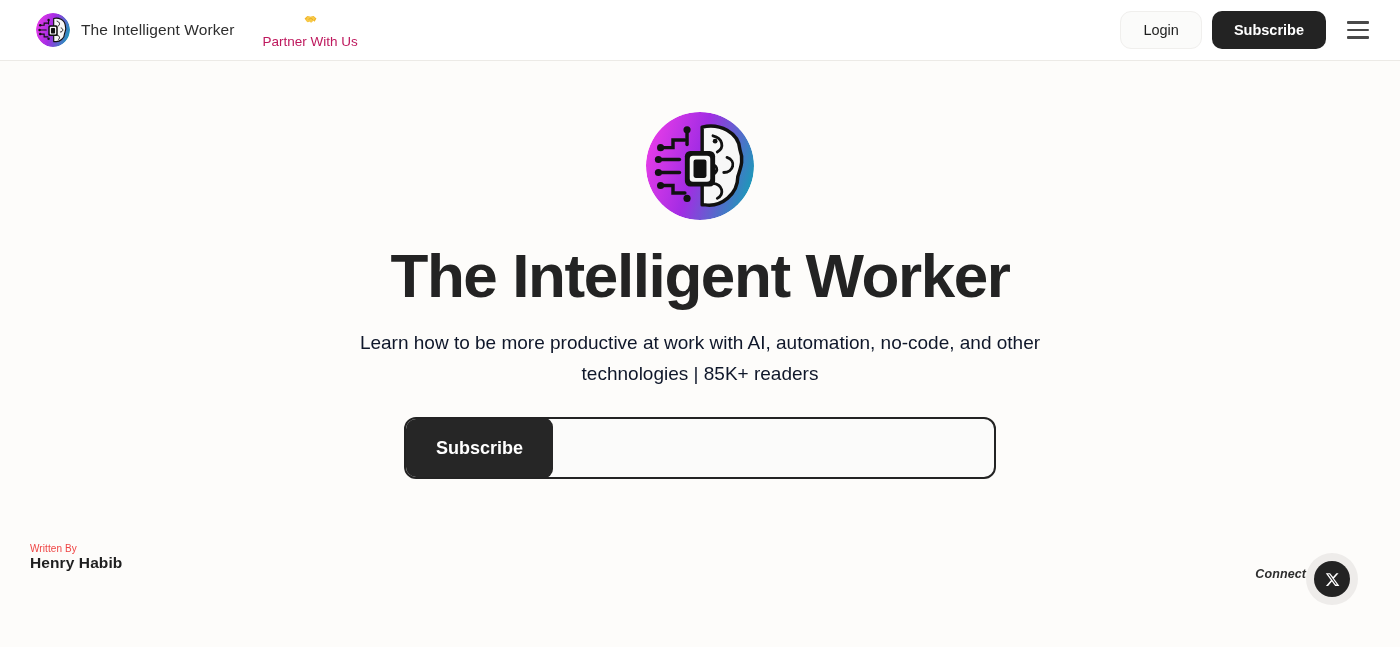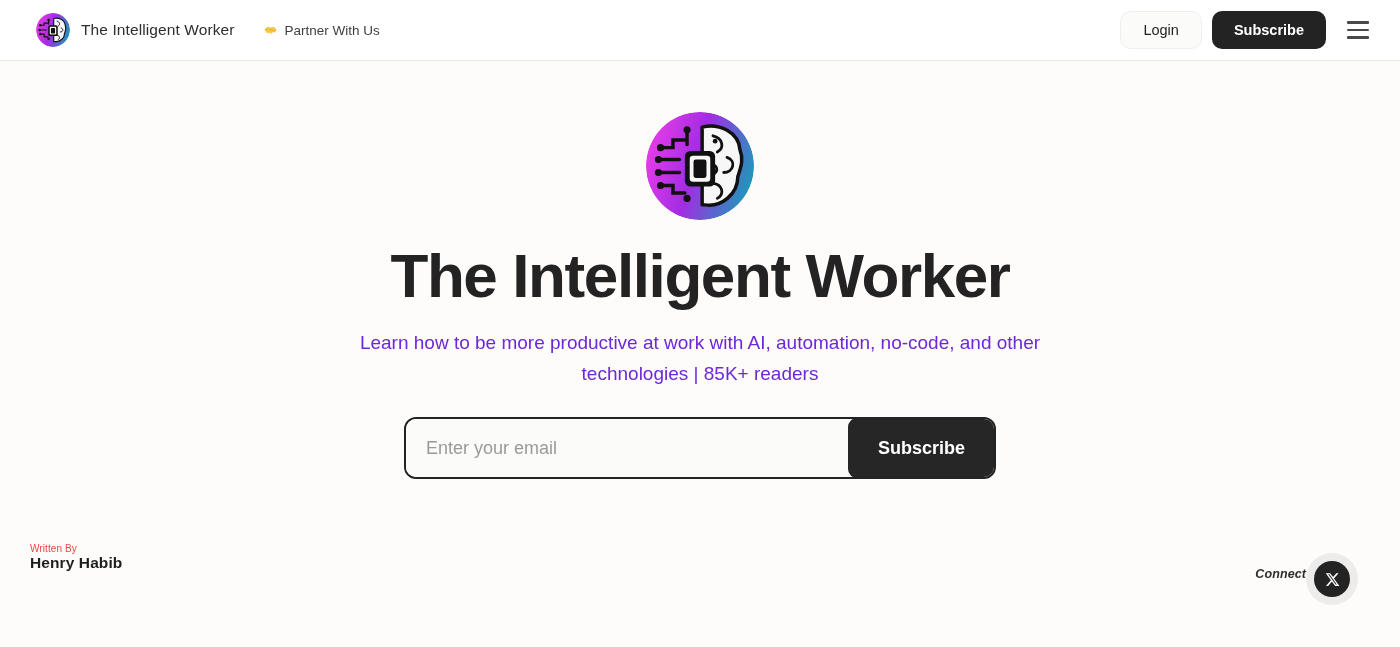--- a/index.html
+++ b/index.html
@@ -68,23 +68,24 @@
     color: #2e2e2e;
     letter-spacing: 0.1px;
     white-space: nowrap;
   }
 
   .partner-link {
     display: flex;
     align-items: center;
     gap: 7px;
     text-decoration: none;
-    color: #404040;
+    color: #be185d;
     font-size: 13.5px;
     white-space: nowrap;
+    flex-direction: column;
   }
 
   .partner-emoji {
     font-size: 14px;
     line-height: 1;
     display: inline-block;
   }
   .handshake-svg { display: block; }
 
   .header-right {
@@ -164,21 +165,21 @@
     font-weight: 700;
     letter-spacing: -1.4px;
     color: #232323;
     text-align: center;
   }
 
   .hero-sub {
     margin-top: 18px;
     font-size: 19px;
     line-height: 1.62;
-    color: #6d28d9;
+    color: #0f172a;
     text-align: center;
     max-width: 760px;
     font-weight: 400;
   }
 
   
   .signup-form {
     margin-top: 28px;
     width: 592px;
     height: 62px;
@@ -392,21 +393,20 @@
       <rect x="36" y="36" width="28" height="33" rx="5" fill="#111"></rect>
       <rect x="40.5" y="40.5" width="19" height="24" rx="3" fill="#f7f7f7"></rect>
       <rect x="44" y="44" width="12" height="17" rx="2" fill="#111"></rect>
     </svg>
 
     <h1 class="hero-title">The Intelligent Worker</h1>
 
     <p class="hero-sub">Learn how to be more productive at work with AI, automation, no-code, and other technologies | 85K+ readers</p>
 
     <form class="signup-form">
-      <input class="email-input" type="text" placeholder="Enter your email" style="">
       <button class="btn-subscribe-form" type="submit">Subscribe</button>
     </form>
   </main>
 
   <footer class="site-footer">
 
     <div class="written-by-block">
       <div class="written-by-label">Written By</div>
       <div class="author-name">Henry Habib</div>
     </div>

